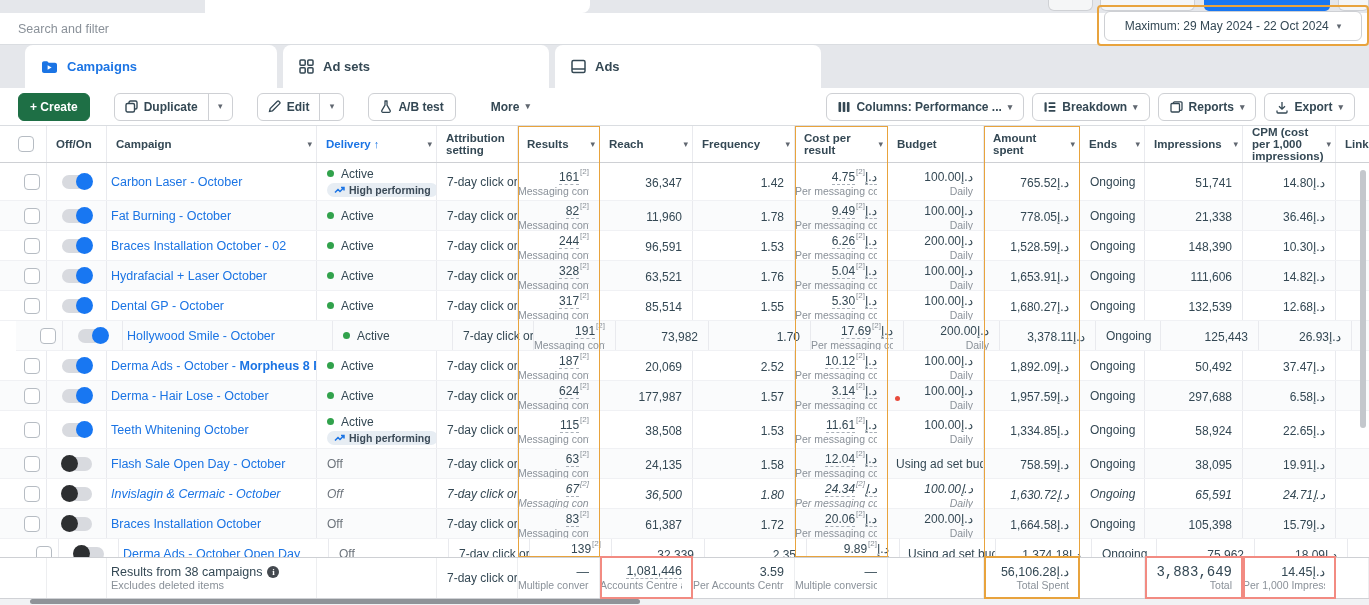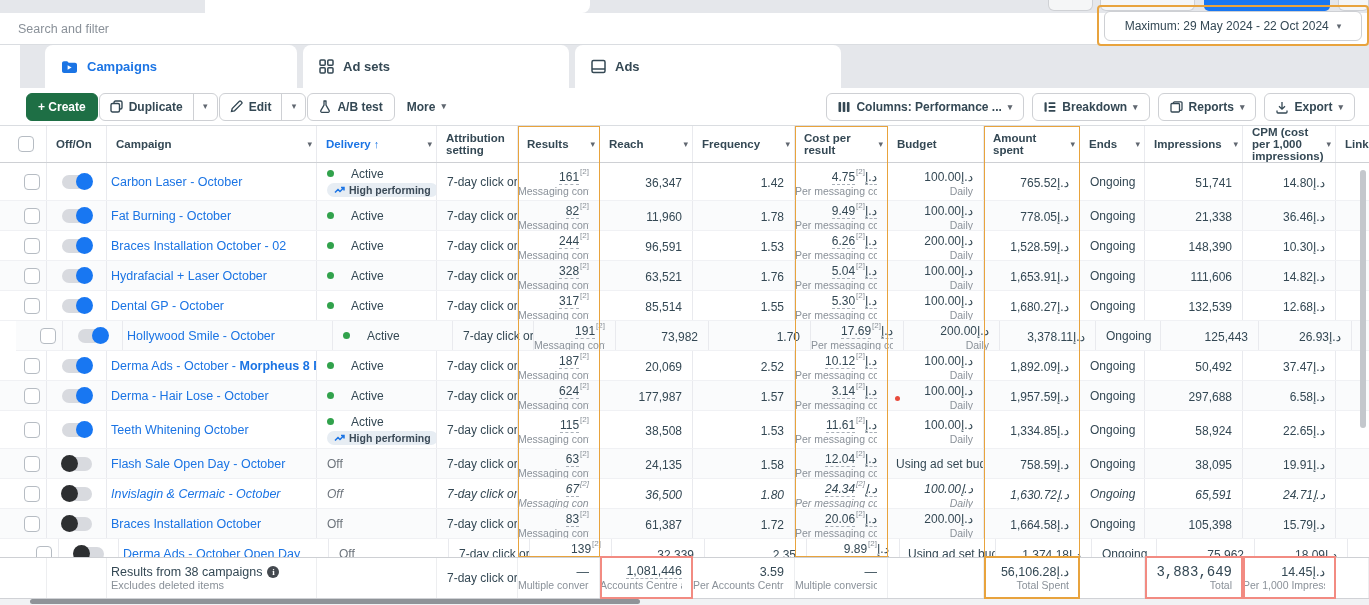--- a/index.html
+++ b/index.html
@@ -14,37 +14,37 @@
   .frag-blue{left:1204px;width:126px;height:11px;background:#1877f2;border-radius:0 0 5px 5px;}
   
   .searchbar{height:32px;background:#fff;border-bottom:1px solid #dadde1;display:flex;align-items:center;padding-left:18px;}
   .searchbar span{font-size:12.5px;color:#8a9199;}
   
   .daterange{position:absolute;left:1104px;top:11px;width:258px;height:30px;background:#fff;border:1px solid #ced0d4;
              border-radius:6px;display:flex;align-items:center;justify-content:center;gap:8px;z-index:8;font-size:12px;color:#344854;cursor:pointer;}
   .hl-orange{position:absolute;border:2px solid #e8a33d;border-radius:4px;z-index:7;pointer-events:none;}
   .hl-date{left:1097px;top:5px;width:272px;height:41px;}
   
-  .tabsrow{position:relative;height:43px;background:#e5e7eb;margin-left:20px;}
+  .tabsrow{position:relative;height:43px;background:#e5e7eb;}
   .tab{position:absolute;top:0;height:43px;background:#fff;border-radius:8px 8px 0 0;display:flex;align-items:center;padding-left:16px;gap:9px;cursor:pointer;}
   .tab-campaigns{left:25px;width:252px;}
   .tab-adsets{left:283px;width:266px;}
   .tab-ads{left:555px;width:266px;}
   .tab .tlabel{font-size:13px;font-weight:700;color:#344854;}
   .tab-campaigns .tlabel{color:#1b74e4;}
   
   .toolbar{height:38px;background:#fff;border-bottom:1px solid #dadde1;display:flex;align-items:center;padding:0 16px 0 18px;position:relative;}
   .btn{height:28px;display:inline-flex;align-items:center;gap:6px;border:1px solid #ced0d4;border-radius:6px;background:#fff;
        font-size:12px;font-weight:600;color:#344854;padding:0 11px;cursor:pointer;white-space:nowrap;}
   .btn-green{background:#1e6f45;border-color:#1e6f45;color:#fff;}
   .split{display:inline-flex;height:28px;border:1px solid #ced0d4;border-radius:6px;overflow:hidden;background:#fff;cursor:pointer;}
   .split .seg{display:flex;align-items:center;gap:6px;padding:0 10px;font-size:12px;font-weight:600;}
   .split .segc{display:flex;align-items:center;justify-content:center;width:24px;border-left:1px solid #ced0d4;}
   .btn-plain{border:none;background:none;}
-  .tb-left{display:flex;align-items:center;gap:1px;margin-left:8px;}
+  .tb-left{display:flex;align-items:center;gap:24px;}
   .tb-right{position:absolute;right:14px;top:5px;display:flex;align-items:center;gap:8px;}
   .caret{font-size:9px;color:#606770;line-height:1;}
   .ico{display:inline-flex;align-items:center;}
   
   .thead{display:flex;height:37px;background:#fff;border-bottom:1px solid #ced0d4;}
   .hcell{position:relative;display:flex;align-items:center;padding:2px 14px 2px 9px;border-right:1px solid #e9eaee;overflow:hidden;}
   .hlabel{font-size:11.5px;font-weight:700;color:#344854;line-height:12px;}
   .hlabel.blue{color:#1b74e4;}
   .sortarrow{color:#1b74e4;font-size:11px;margin-left:3px;}
   .hcaret{position:absolute;right:4px;top:50%;transform:translateY(-50%);font-size:9px;color:#606770;}
@@ -60,21 +60,21 @@
   .c-impr{width:98px;flex:none;} .c-cpm{width:93px;flex:none;} .c-link{width:33px;flex:none;border-right:none;}
   .cb{width:16px;height:16px;border:1.5px solid #b6bcc3;border-radius:4px;background:#fff;display:inline-block;margin-left:18px;cursor:pointer;}
   .c-check.cell,.c-check.hcell{padding:0;}
   .c-toggle.cell{align-items:center;}
   .toggle{position:relative;width:30px;height:14px;border-radius:8px;background:#d8dadf;cursor:pointer;}
   .toggle .knob{position:absolute;top:-1.5px;width:17px;height:17px;border-radius:50%;}
   .toggle.on .knob{right:-1px;background:#1877f2;}
   .toggle.off .knob{left:-1px;background:#2d2f31;}
   .clink{font-size:12.5px;color:#1b74e4;text-decoration:none;padding-left:4px;white-space:nowrap;overflow:hidden;cursor:pointer;}
   .clink .bseg{font-weight:700;}
-  .statusline{display:flex;align-items:center;gap:17px;font-size:12px;color:#344854;padding-left:10px;white-space:nowrap;}
+  .statusline{display:flex;align-items:center;gap:7px;font-size:12px;color:#344854;padding-left:10px;white-space:nowrap;}
   .statusline.offtxt{color:#6c737b;}
   .dot{width:7px;height:7px;border-radius:50%;background:#31a24c;flex:none;}
   .badge{display:inline-flex;align-items:center;gap:4px;background:#e7edf3;border-radius:9px;padding:1px 7px;margin:2px 0 0 10px;
          font-size:10.5px;font-weight:700;color:#3b4a57;width:fit-content;white-space:nowrap;}
   .attrtxt{font-size:12px;color:#344854;padding-left:10px;white-space:nowrap;overflow:hidden;}
   .numcell{align-items:flex-end;padding-right:10px;text-align:right;}
   .val{font-size:12px;color:#344854;line-height:13px;white-space:nowrap;}
   .val.dashed{border-bottom:1px dashed #a9b0b8;}
   .supnote{font-size:8px;color:#8a9199;vertical-align:top;margin-left:1px;}
   .sub{font-size:10.5px;color:#8a9199;line-height:11px;margin-top:1px;white-space:nowrap;overflow:hidden;max-width:100%;}

